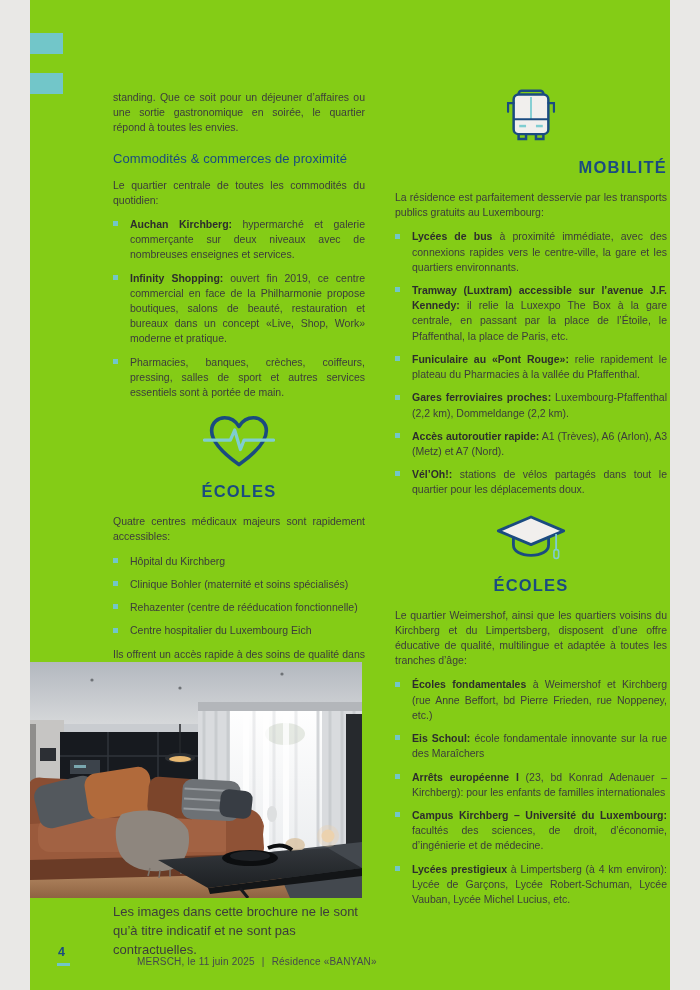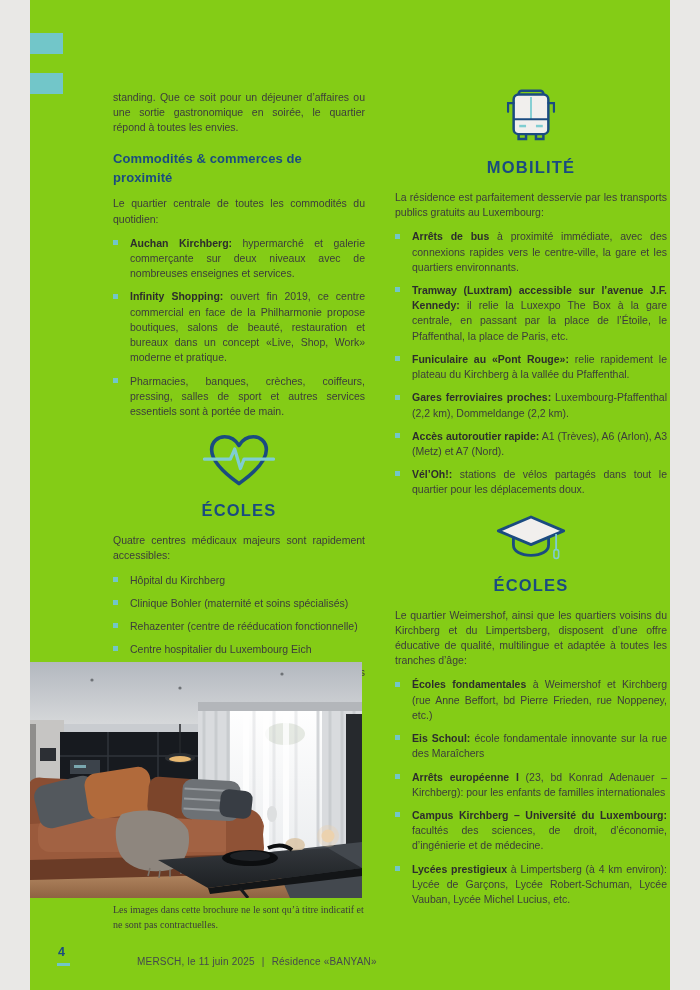--- a/index.html
+++ b/index.html
@@ -11,42 +11,42 @@
   }
   .corner-bar{position:absolute;left:0;width:33px;height:21px;background:#72c6c9;}
   .bar1{top:33px;} .bar2{top:73px;}
 
   .col{position:absolute;font-size:10.5px;line-height:1.45;z-index:1;}
   .col-left{left:83px;top:90px;width:252px;}
   .col-right{left:365px;top:88px;width:272px;}
 
   .col p{margin:0 0 9px;text-align:justify;}
   .sub-title{
-    color:#1a4b80;font-size:13px;font-weight:700;
+    color:#1a4b80;font-size:13px;font-weight:400;
     margin:14px 0 9px;text-align:left;letter-spacing:.1px;
   }
   .section-head{text-align:center;margin:14px 0 10px;}
-  .section-head.first{margin-top:0;}
+  .section-head.first{margin-top:0;text-align:right;}
   .section-head svg{display:block;margin:0 auto 8px;}
   .section-title{
     color:#1a4b80;font-size:16.5px;font-weight:700;letter-spacing:1.2px;
   }
   ul.blist{list-style:none;margin:0 0 4px;padding:0;}
   ul.blist li{position:relative;padding-left:17px;margin:0 0 8px;text-align:justify;}
   ul.blist .sq{position:absolute;left:0;top:4.2px;width:5px;height:5px;background:#72c6c9;}
   ul.blist b{color:#2d2d2d;}
 
   .photo{
     position:absolute;left:0;top:662px;width:332px;height:236px;
     overflow:hidden;z-index:2;background:#b9bcc0;
   }
   .photo svg{display:block;}
   .caption{
     position:absolute;left:83px;top:903px;width:252px;z-index:3;
-    font-size:10px;line-height:1.45;color:#3c3c3c;text-align:left;font-family:Liberation Serif, serif;
+    font-size:13px;line-height:1.45;color:#3c3c3c;text-align:left;
   }
   .footer{position:absolute;left:0;top:938px;width:700px;height:40px;font-size:10px;color:#45494d;z-index:3;}
   .page-num{position:absolute;left:28px;top:7px;color:#1a4b80;font-weight:700;font-size:12.5px;}
   .num-underline{position:absolute;left:27px;top:25px;width:13px;height:2.5px;background:#72c6c9;}
   .footer-text{position:absolute;left:83px;top:18px;letter-spacing:.2px;white-space:nowrap;padding-left:24px;}
   .footer-text .sep{margin:0 7px;color:#45494d;}
 </style>
 </head>
 <body>
 
@@ -121,29 +121,29 @@
         <path d="M30 74 L30 82 L42 82 L42 74" fill="none" stroke="#1a4b80" stroke-width="4"></path>
         <path d="M58 74 L58 82 L70 82 L70 74" fill="none" stroke="#1a4b80" stroke-width="4"></path>
       </svg>
       <div class="section-title">MOBILITÉ</div>
     </div>
 
     <p>La résidence est parfaitement desservie par les transports publics gratuits au Luxembourg:</p>
     <ul class="blist">
       <li>
         <span class="sq"></span>
-        <b>Arrêts de bus</b><span> à proximité immédiate, avec des connexions rapides vers le centre-ville, la gare et les quartiers environnants.</span>
+        <b>Lycées de bus</b><span> à proximité immédiate, avec des connexions rapides vers le centre-ville, la gare et les quartiers environnants.</span>
       </li>
       <li>
         <span class="sq"></span>
         <b>Tramway (Luxtram) accessible sur l’avenue J.F. Kennedy:</b><span> il relie la Luxexpo The Box à la gare centrale, en passant par la place de l’Étoile, le Pfaffenthal, la place de Paris, etc.</span>
       </li>
       <li>
         <span class="sq"></span>
-        <b>Funiculaire au «Pont Rouge»:</b><span> relie rapidement le plateau du Kirchberg à la vallée du Pfaffenthal.</span>
+        <b>Funiculaire au «Pont Rouge»:</b><span> relie rapidement le plateau du Pharmacies à la vallée du Pfaffenthal.</span>
       </li>
       <li>
         <span class="sq"></span>
         <b>Gares ferroviaires proches:</b><span> Luxembourg-Pfaffenthal (2,2 km), Dommeldange (2,2 km).</span>
       </li>
       <li>
         <span class="sq"></span>
         <b>Accès autoroutier rapide:</b><span> A1 (Trèves), A6 (Arlon), A3 (Metz) et A7 (Nord).</span>
       </li>
       <li>

